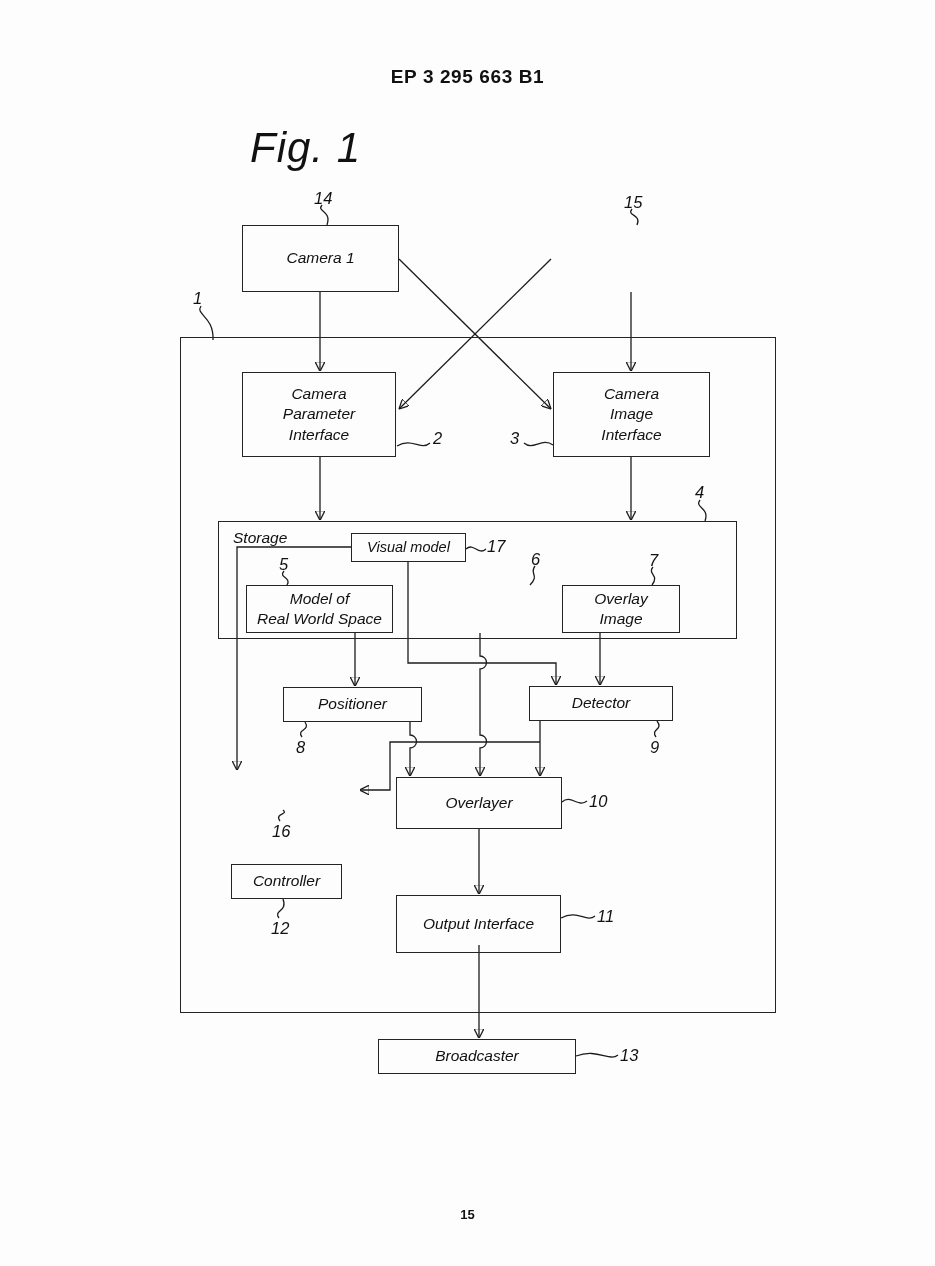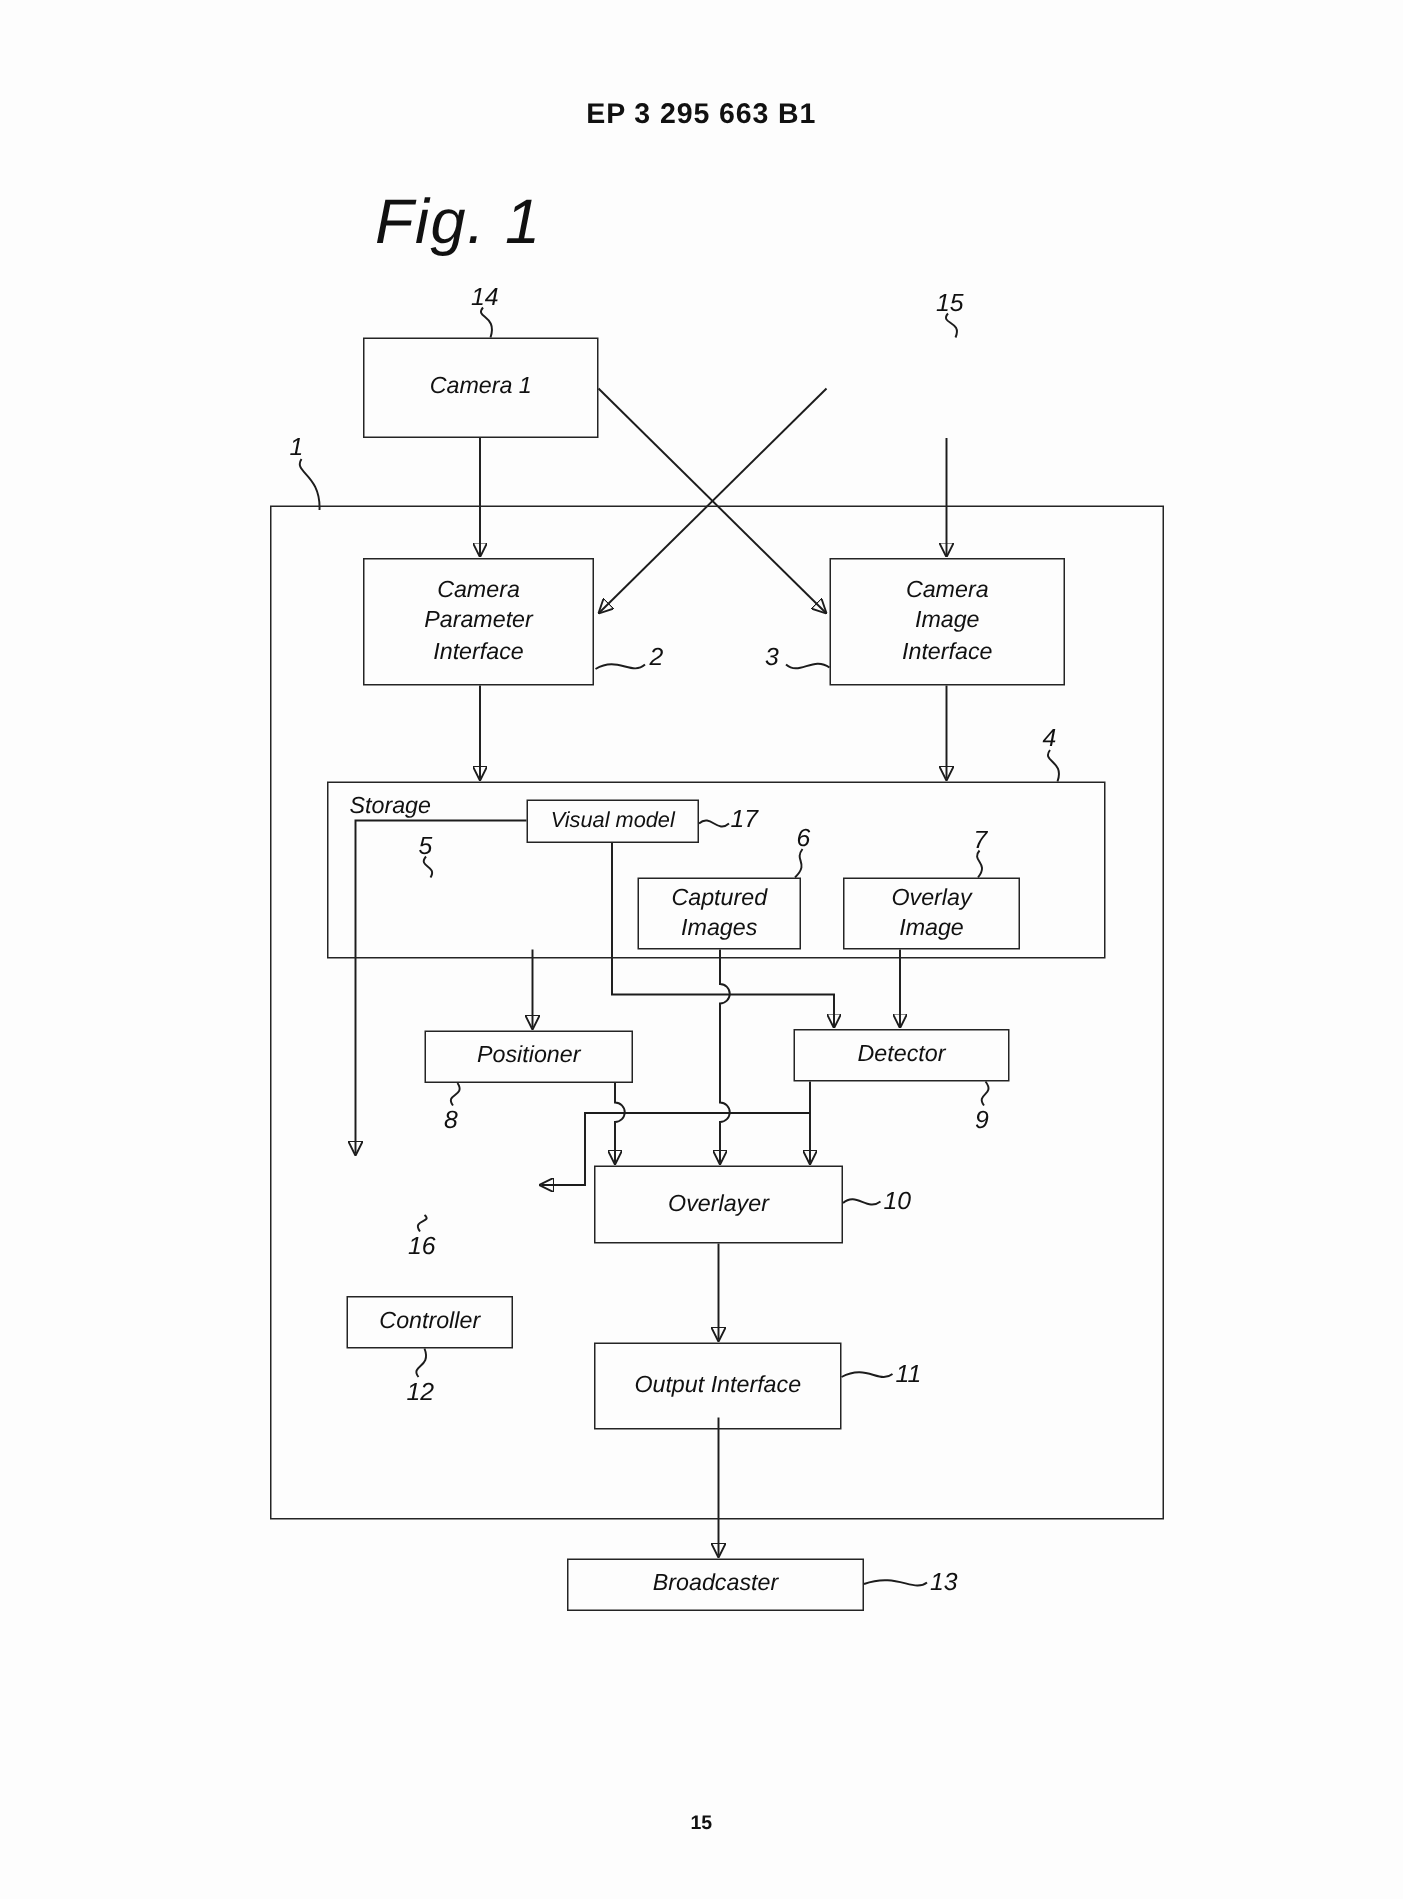--- a/index.html
+++ b/index.html
@@ -132,23 +132,23 @@
     <span class="box-label">Camera
 Image
 Interface</span>
   </div>
   <div class="box box-storage" style="left:218px; top:521px; width:519px; height:118px">
     <span class="box-label storage-label">Storage</span>
   </div>
   <div class="box" style="left:351px; top:533px; width:115px; height:29px">
     <span class="box-label" style="font-size:14.5px">Visual model</span>
   </div>
-  <div class="box" style="left:425px; top:585px; width:109px; height:48px">
-    <span class="box-label">Captured
-Images</span>
+  <div class="box" style="left:246px; top:585px; width:147px; height:48px">
+    <span class="box-label">Model of
+Real World Space</span>
   </div>
   <div class="box" style="left:562px; top:585px; width:118px; height:48px">
     <span class="box-label">Overlay
 Image</span>
   </div>
   <div class="box" style="left:283px; top:687px; width:139px; height:35px">
     <span class="box-label">Positioner</span>
   </div>
   <div class="box" style="left:529px; top:686px; width:144px; height:35px">
     <span class="box-label">Detector</span>

